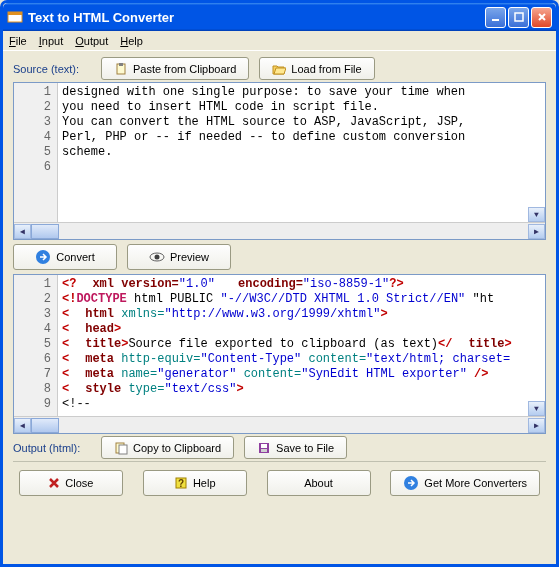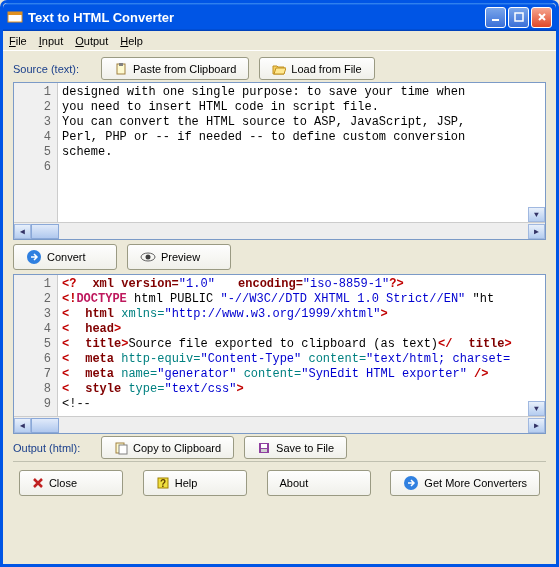--- a/index.html
+++ b/index.html
@@ -12,21 +12,21 @@
 .wbtn { width: 21px; height: 21px; border-radius: 3px; border: 1px solid #fff; display: flex; align-items: center; justify-content: center; font-weight: bold; font-family: Arial; }
 .wbtn.min, .wbtn.max { background: linear-gradient(to bottom, #7ba6ea, #3a6fd8); }
 .wbtn.close { background: linear-gradient(to bottom, #f5a58f, #e04828); }
 .menubar { height: 20px; background: #ece9d8; display: flex; align-items: center; padding: 2px 6px; gap: 12px; border-bottom: 1px solid #fff; }
 .menubar span { cursor: default; }
 .menubar u { text-decoration: underline; }
 .content { flex: 1; display: flex; flex-direction: column; padding: 6px 10px; gap: 2px; }
 .row { display: flex; align-items: center; gap: 10px; }
 .seclabel { color: #1a3f8b; font-size: 11px; width: 78px; }
 .btn { background: linear-gradient(to bottom, #fefefe, #f0f0ea); border: 1px solid #9a9a83; border-radius: 3px; padding: 3px 12px; display: inline-flex; align-items: center; gap: 5px; font-size: 11px; cursor: default; height: 23px; }
-.btn.big { height: 26px; min-width: 104px; justify-content: flex-start; }
+.btn.big { height: 26px; min-width: 104px; justify-content: center; }
 .editor { border: 1px solid #7b9ac7; background: white; font-family: "Courier New", monospace; font-size: 12px; position: relative; display: flex; flex-direction: column; }
 .editor.src { height: 158px; }
 .editor.out { height: 160px; }
 .edbody { flex: 1; display: flex; overflow: hidden; }
 .gutter { background: #f0f0f0; border-right: 1px solid #ccc; color: #666; text-align: right; padding: 2px 6px 2px 2px; width: 44px; line-height: 15px; }
 .code { flex: 1; padding: 2px 4px; white-space: pre; overflow: hidden; line-height: 15px; }
 .hscroll { height: 17px; background: #eee; border-top: 1px solid #ccc; display: flex; align-items: center; }
 .hscroll .arr { width: 17px; height: 15px; background: linear-gradient(to bottom,#e8f0fb,#b5cdf0); border: 1px solid #a0b8e0; display: flex; align-items: center; justify-content: center; font-size: 8px; color: #336; }
 .hscroll .thumb { width: 28px; height: 15px; background: linear-gradient(to bottom,#e0eafa,#b0c8ee); border: 1px solid #8aa8d8; margin-left: 0; }
 .hscroll .track { flex: 1; }

